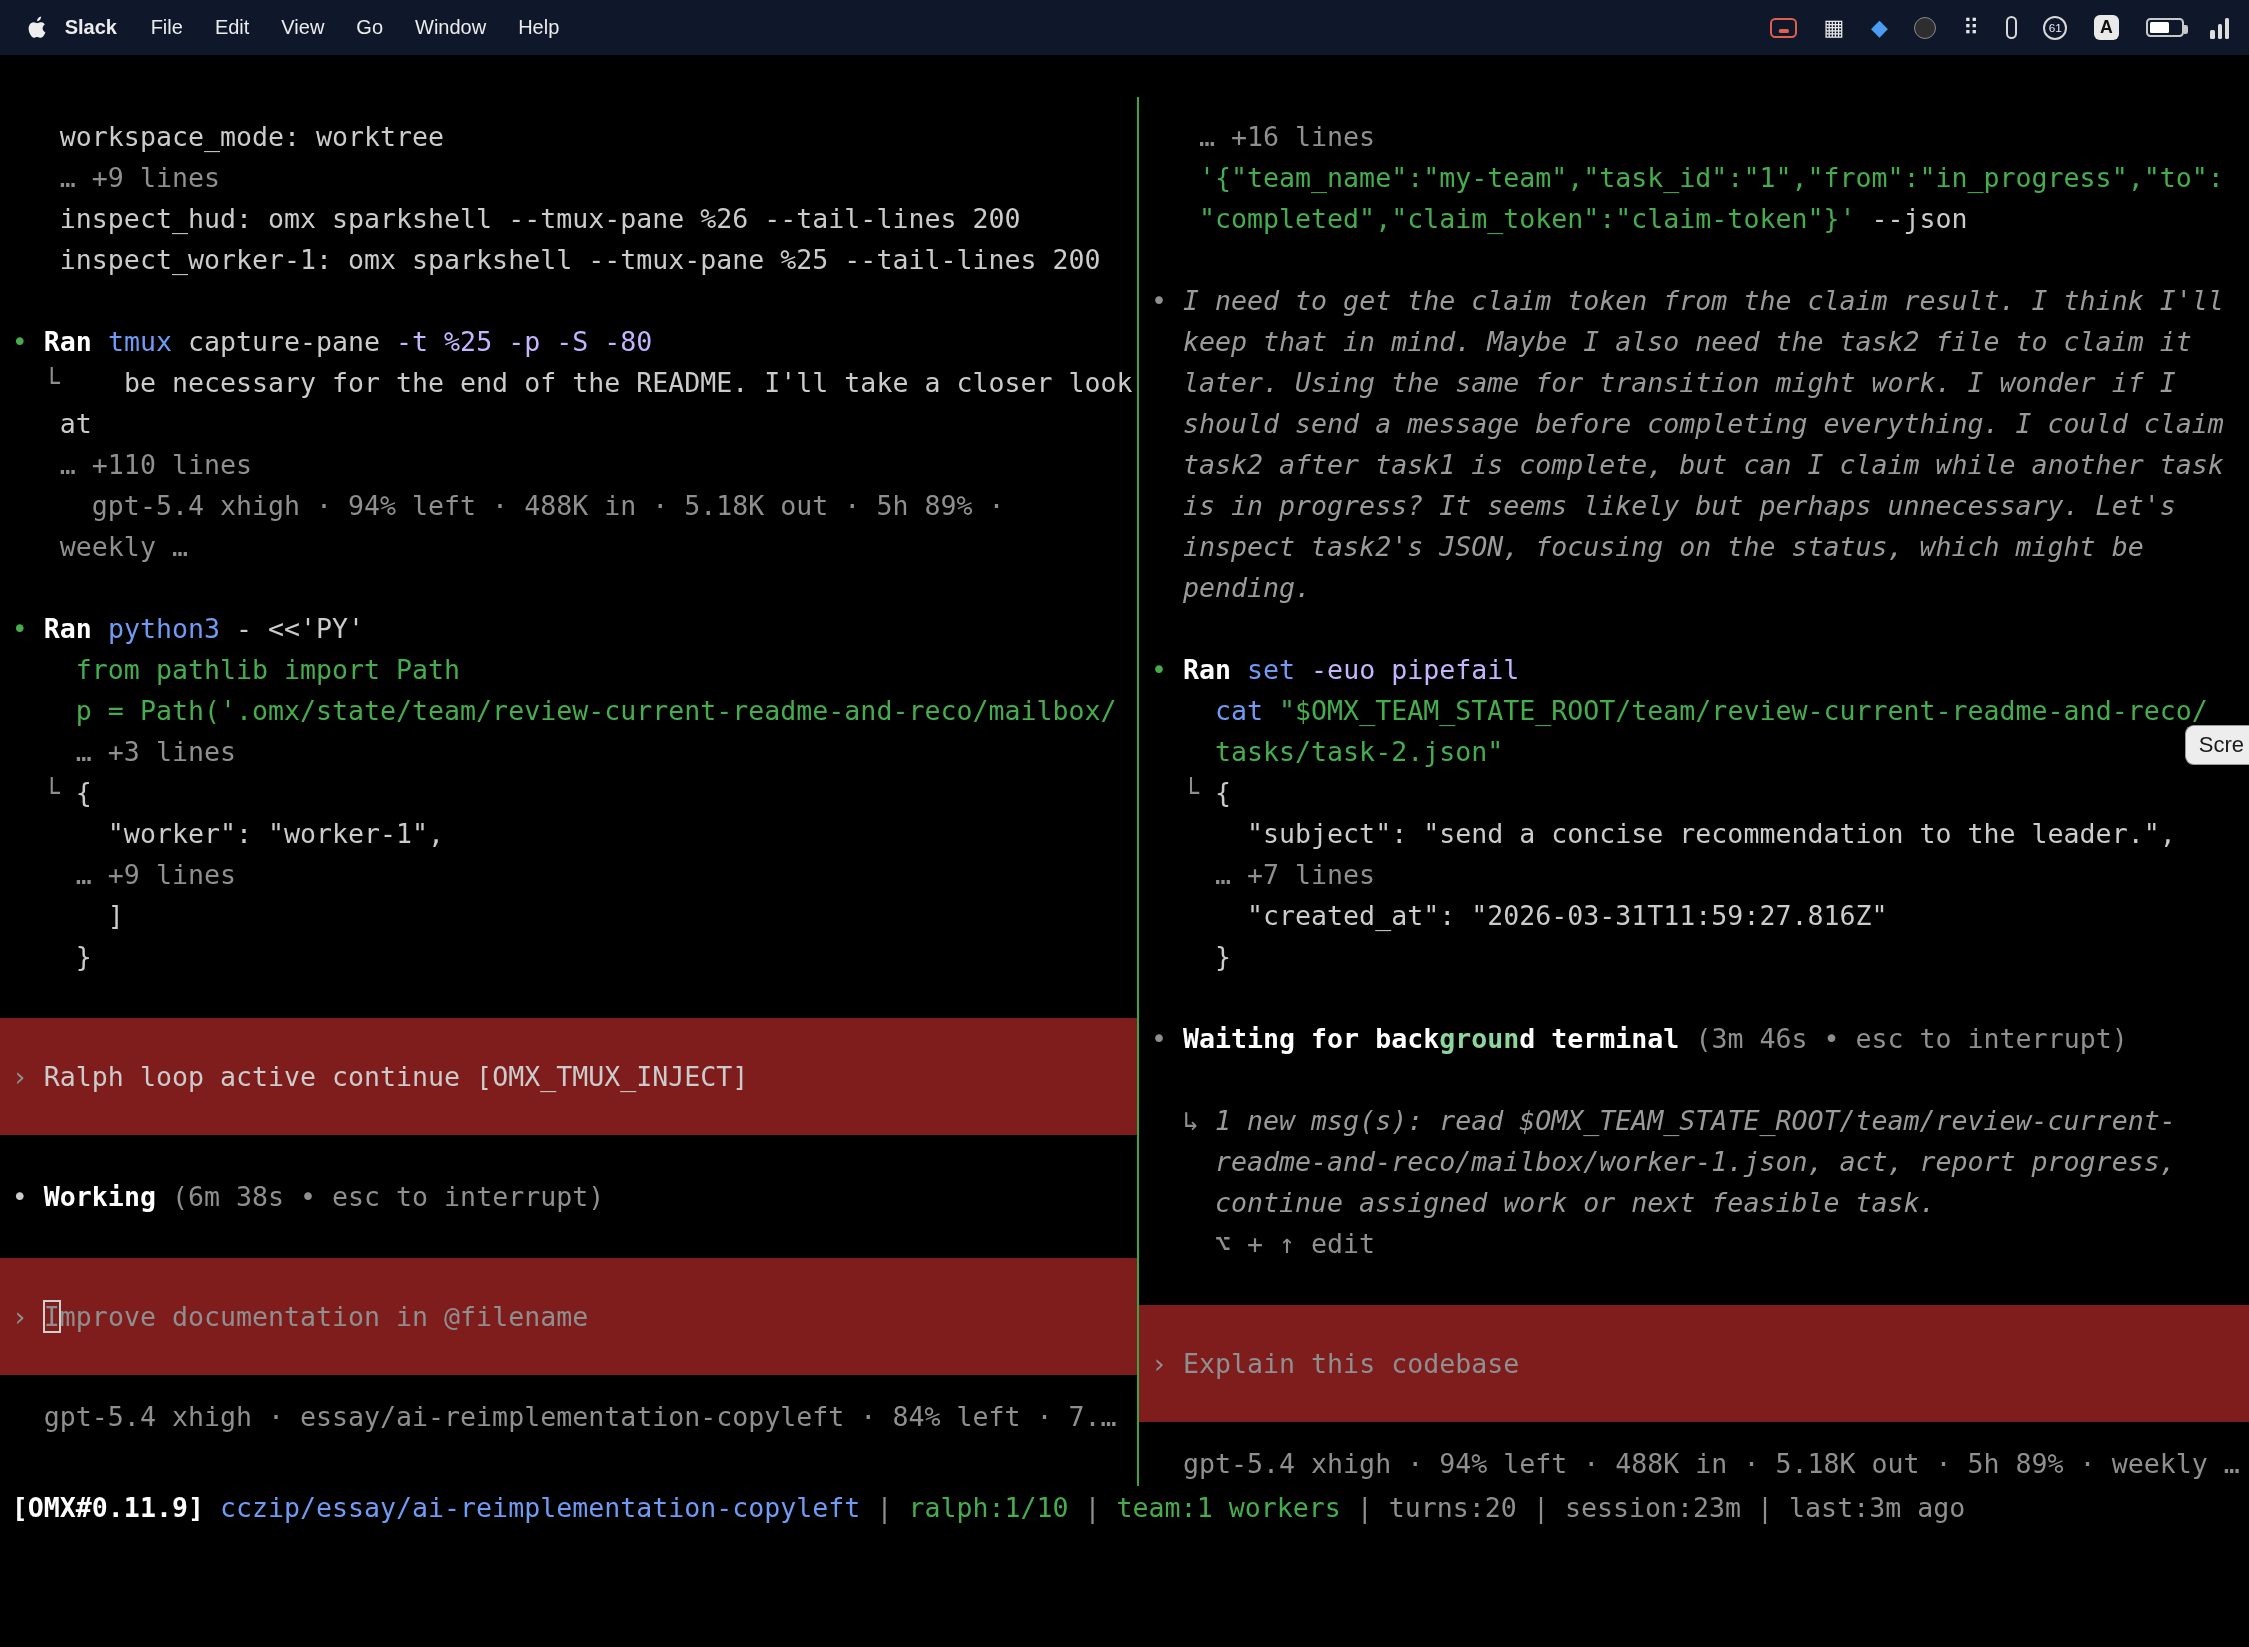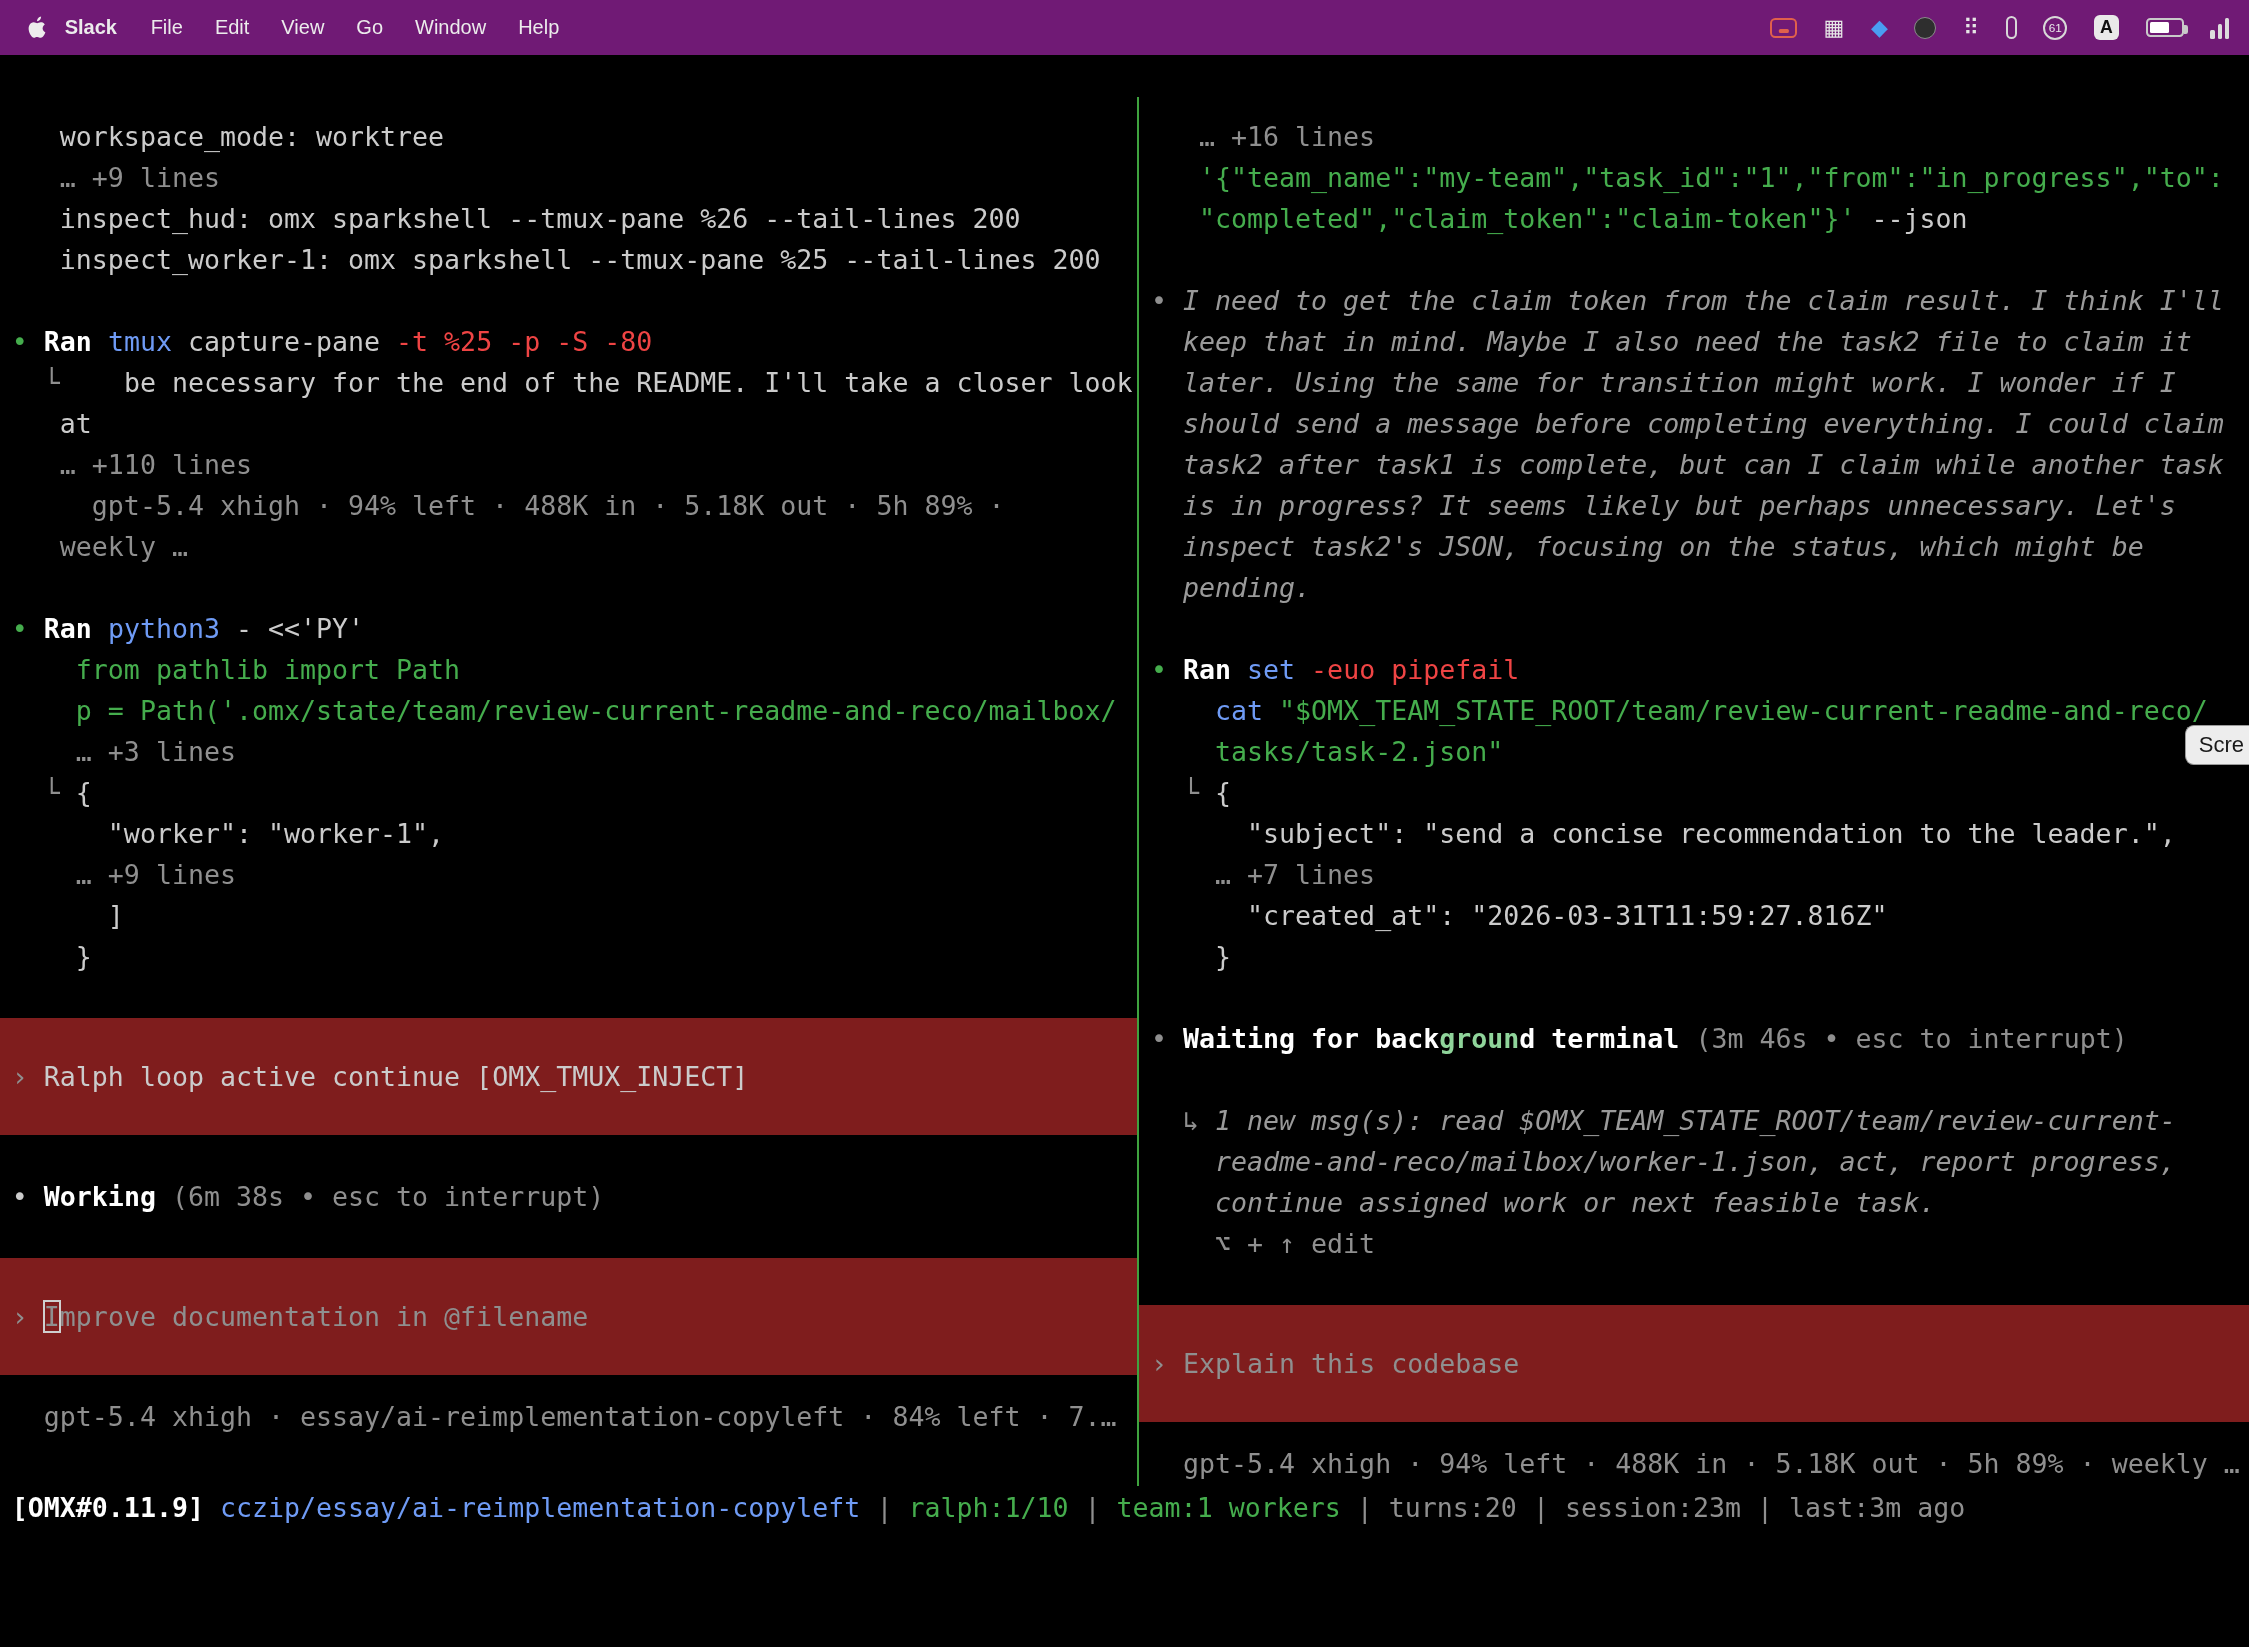--- a/index.html
+++ b/index.html
@@ -1,21 +1,21 @@
 <!DOCTYPE html>
 <html style="font-size:11.8px"><head>
 <meta charset="utf-8">
 <style>
   * { margin:0; padding:0; box-sizing:border-box; }
   html,body { background:#000; }
   .screen { position:relative; width:2250px; height:1648px; background:#000; overflow:hidden;
             font-family:"DejaVu Sans Mono", monospace; }
 
   
-  .menubar { position:absolute; top:0; left:0; right:0; height:55px; background:#701a75;
+  .menubar { position:absolute; top:0; left:0; right:0; height:55px; background:#0f172a;
              display:flex; align-items:center; color:#ececec;
              font-family:"Liberation Sans", sans-serif; font-size:20px; }
   .mb-left { display:flex; align-items:center; padding-left:25px; }
   .apple-logo { width:22px; height:25px; margin-right:10.3px; display:inline-flex; }
   .app-name { font-weight:700; padding:0 17.7px 0 7.4px; }
   .menu-item { padding:0 16px; }
   .mb-right { margin-left:auto; display:flex; align-items:center; gap:26.6px; padding-right:20.7px; }
   .glyph-icon { font-size:22px; color:#e6e6e6; }
   .glyph-blue { color:#4a9df2; }
   .icon-rec { width:26.6px; height:20px; border:2.2px solid #e0604c; border-radius:5.2px; position:relative; }
@@ -53,21 +53,21 @@
   .line { height:41px; }
   .band { height:auto; background:#7f1d1d; margin-left:-11.8px; width:calc(100% + 11.8px);
           padding:38px 0 38px 11.8px; }
   .gpt { margin-top:20.7px; }
 
   .fg   { color:#cbcbcb; }
   .dim  { color:#8f8f8f; }
   .b    { color:#ffffff; font-weight:700; }
   .bsh  { color:#8fd49a; font-weight:700; }
   .blu  { color:#6f9bf5; }
-  .red  { color:#ef4444; }
+  .red  { color:#c4b5fd; }
   .grn  { color:#45ad4d; }
   .bgrn { color:#45ad4d; }
   .it   { color:#9a9a9a; font-style:italic; }
   .cur  { outline:2.2px solid #cfcfcf; outline-offset:-1.5px; color:#8f8f8f; }
 
   
   .omx-status { position:absolute; top:1487px; left:0; right:0; height:41px;
                 font-size:26.6px; line-height:41px; white-space:pre; padding-left:11.8px; overflow:hidden; }
 
   

